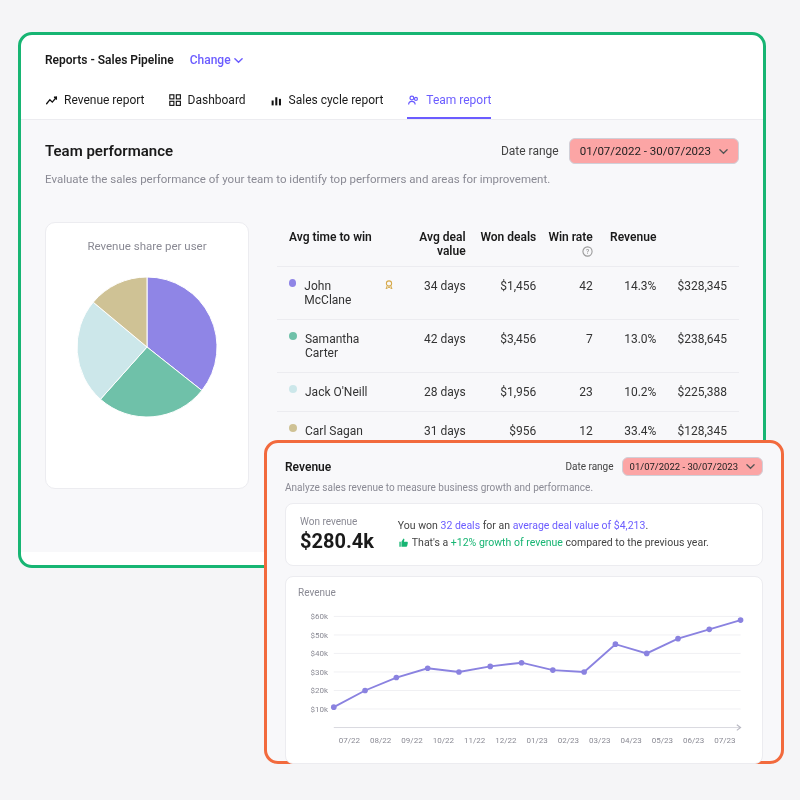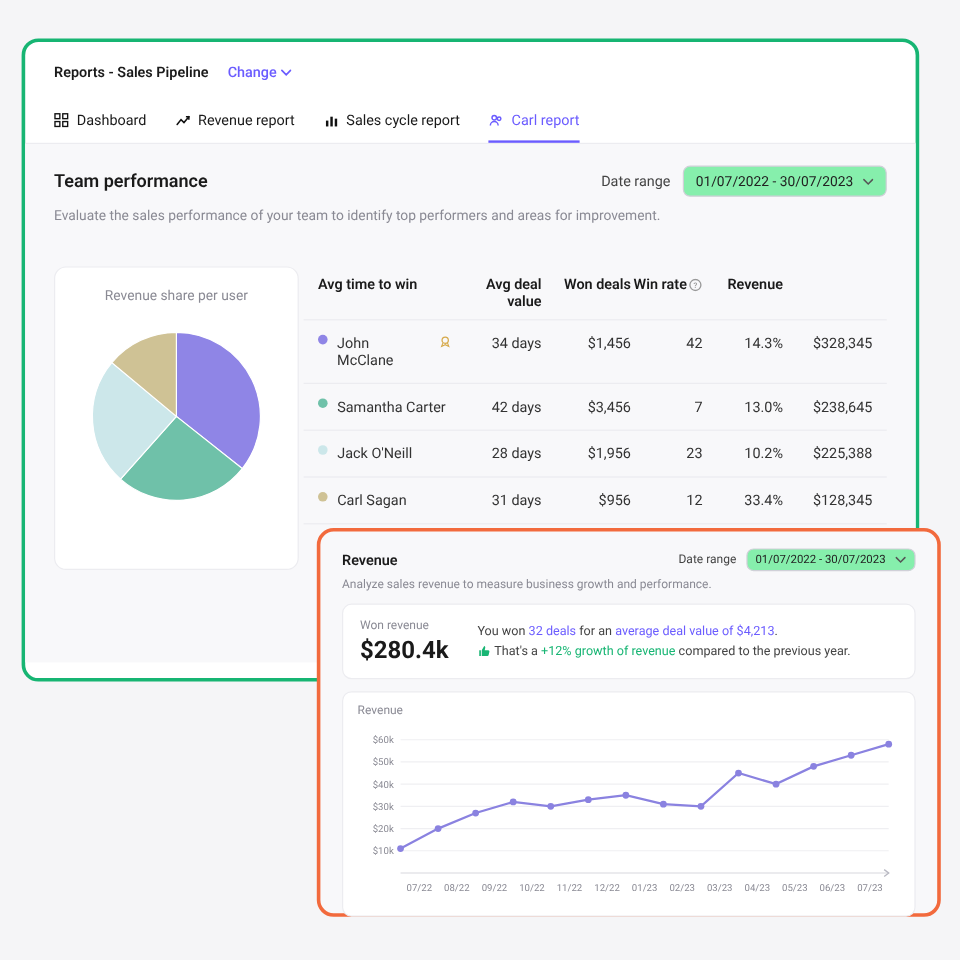--- a/index.html
+++ b/index.html
@@ -24,26 +24,26 @@
 .tabs { display: flex; gap: 24px; padding: 0 24px; border-bottom: 1px solid #ececf0; margin-top: 8px; }
 .tab { display: inline-flex; align-items: center; gap: 6px; font-size: 12px; color: #1a1a1a; padding: 8px 0 10px; border-bottom: 2px solid transparent; cursor: pointer; }
 .tab.active { color: #6b5cff; border-bottom-color: #6b5cff; }
 .tab .icon { width: 13px; height: 13px; display: inline-flex; }
 
 .content { background: #f8f8fa; padding: 18px 24px 0; height: calc(100% - 98px); }
 .section-top { display: flex; justify-content: space-between; align-items: center; }
 .section-title { font-size: 15px; font-weight: 600; color: #1a1a1a; }
 .date-range-group { display: flex; align-items: center; gap: 10px; }
 .date-label { font-size: 12px; color: #444; }
-.date-select { border: 1px solid #d0d0d8; border-radius: 6px; background: #86efac; padding: 5px 10px; font-size: 11.5px; color: #222; display: inline-flex; align-items: center; gap: 8px; }
+.date-select { border: 1px solid #d0d0d8; border-radius: 6px; background: #fca5a5; padding: 5px 10px; font-size: 11.5px; color: #222; display: inline-flex; align-items: center; gap: 8px; }
 .date-select svg { width: 9px; height: 9px; }
 
 .section-desc { font-size: 11.5px; color: #8a8a94; margin: 8px 0 16px; }
 
-.perf-grid { display: flex; gap: 4px; margin-top: 36px; }
+.perf-grid { display: flex; gap: 28px; margin-top: 36px; }
 .pie-card { background: #fff; border: 1px solid #ececf0; border-radius: 10px; padding: 16px 12px; width: 204px; }
 .pie-title { font-size: 11.5px; color: #8a8a94; margin-bottom: 14px; text-align: center; }
 .pie-wrap { display: flex; justify-content: center; }
 .pie-wrap svg { width: 160px; height: 160px; }
 
 .table { flex: 1; font-size: 12px; }
 .thead { display: grid; grid-template-columns: 1.5fr 1fr 1fr 0.8fr 0.9fr 1fr; padding: 8px 12px; color: #1a1a1a; font-weight: 600; }
 .thead .th:first-child { text-align: left; }
 .thead .th { text-align: right; }
 .th .help { display:inline-flex; vertical-align: middle; margin-left:2px; }
@@ -102,56 +102,56 @@
             <path d="M1 3l4 4 4-4" fill="none" stroke="#6b5cff" stroke-width="1.6" stroke-linecap="round"></path>
           </svg>
       </a>
     </div>
   </div>
 
   <div class="tabs">
     <div class="tab">
       <span class="icon">
           <svg viewBox="0 0 16 16">
+            <path d="M2 12l4-5 3 3 5-6" fill="none" stroke="#111" stroke-width="1.6" stroke-linecap="round"></path>
+            <path d="M11 4h3v3" fill="none" stroke="#111" stroke-width="1.6"></path>
+          </svg>
+        </span>
+      <span>Revenue report</span>
+    </div>
+    <div class="tab">
+      <span class="icon">
+          <svg viewBox="0 0 16 16">
             <rect x="1" y="1" width="5" height="5" fill="none" stroke="#111" stroke-width="1.4"></rect>
             <rect x="9" y="1" width="5" height="5" fill="none" stroke="#111" stroke-width="1.4"></rect>
             <rect x="1" y="9" width="5" height="5" fill="none" stroke="#111" stroke-width="1.4"></rect>
             <rect x="9" y="9" width="5" height="5" fill="none" stroke="#111" stroke-width="1.4"></rect>
           </svg>
         </span>
       <span>Dashboard</span>
-    </div>
-    <div class="tab">
-      <span class="icon">
-          <svg viewBox="0 0 16 16">
-            <path d="M2 12l4-5 3 3 5-6" fill="none" stroke="#111" stroke-width="1.6" stroke-linecap="round"></path>
-            <path d="M11 4h3v3" fill="none" stroke="#111" stroke-width="1.6"></path>
-          </svg>
-        </span>
-      <span>Revenue report</span>
     </div>
     <div class="tab">
       <span class="icon">
           <svg viewBox="0 0 16 16">
             <rect x="2" y="8" width="2.5" height="6" fill="#111"></rect>
             <rect x="6.5" y="4" width="2.5" height="10" fill="#111"></rect>
             <rect x="11" y="6" width="2.5" height="8" fill="#111"></rect>
           </svg>
         </span>
       <span>Sales cycle report</span>
     </div>
     <div class="tab active">
       <span class="icon">
           <svg viewBox="0 0 16 16">
             <circle cx="6" cy="5" r="2.3" fill="none" stroke="#6b5cff" stroke-width="1.5"></circle>
             <circle cx="11" cy="6" r="1.8" fill="none" stroke="#6b5cff" stroke-width="1.5"></circle>
             <path d="M2 13c0-2.2 1.8-4 4-4s4 1.8 4 4" fill="none" stroke="#6b5cff" stroke-width="1.5"></path>
           </svg>
         </span>
-      <span>Carl report</span>
+      <span>Team report</span>
     </div>
   </div>
 
   <div class="content">
     <div class="section-top">
       <div class="section-title">Team performance</div>
       <div class="date-range-group">
         <span class="date-label">Date range</span>
         <div class="date-select">
           <span>01/07/2022 - 30/07/2023</span>

